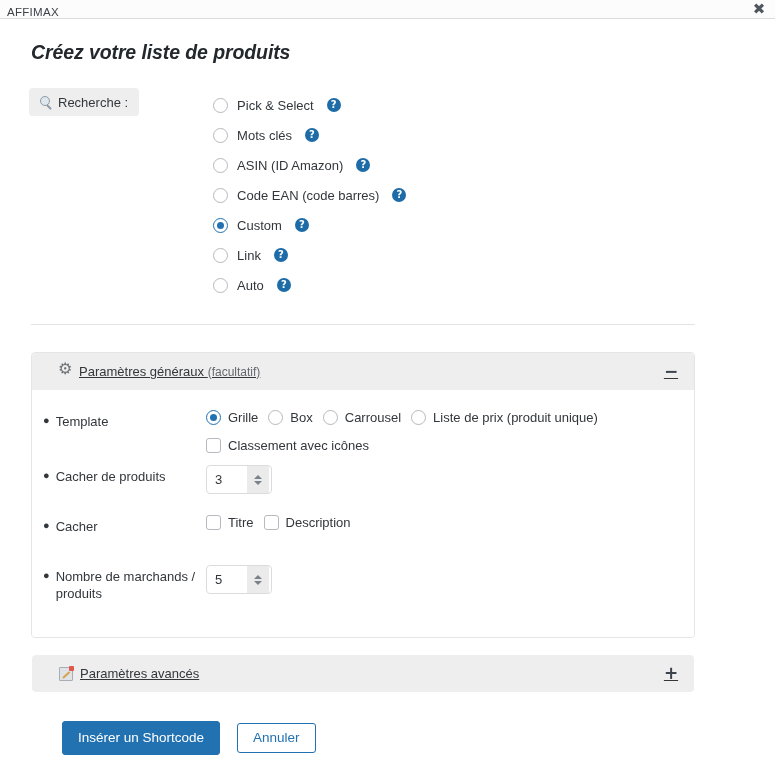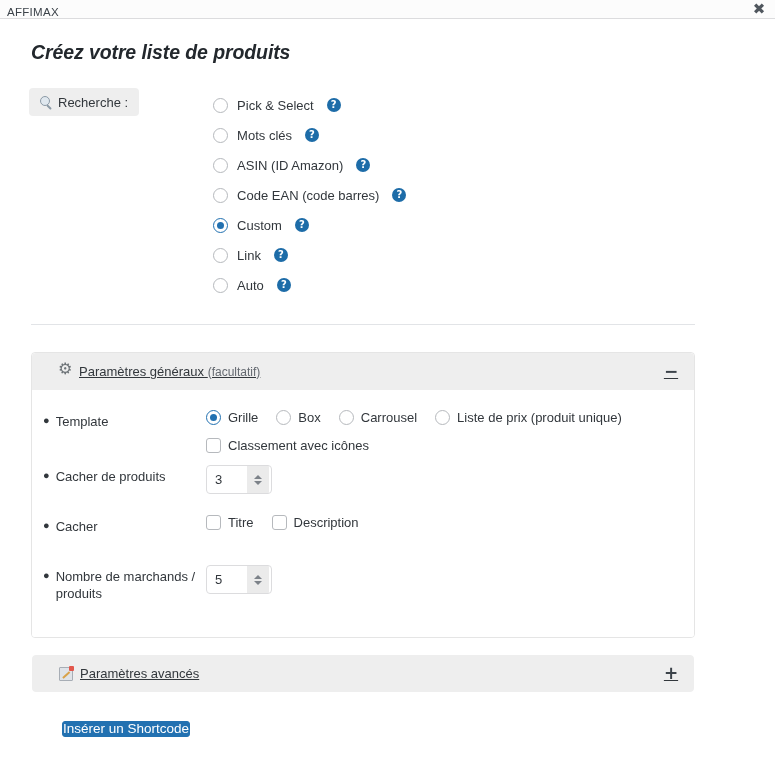--- a/index.html
+++ b/index.html
@@ -292,21 +292,21 @@
   .srow-ctl {
     flex: 1 1 auto;
     display: flex;
     flex-direction: column;
     gap: 13px;
   }
   .inline-group {
     display: flex;
     align-items: center;
     flex-wrap: wrap;
-    gap: 8px;
+    gap: 0;
   }
   .inline-opt {
     display: inline-flex;
     align-items: center;
     gap: 7px;
     margin-right: 10px;
     cursor: pointer;
     font-size: 13px;
     color: #32373c;
     white-space: nowrap;
@@ -373,22 +373,22 @@
     line-height: 1;
     font-family: "Liberation Sans", sans-serif;
     display: inline-flex;
     align-items: center;
     justify-content: center;
   }
   .btn-primary {
     background: #2271b1;
     border: 1px solid #2271b1;
     color: #fff;
-    height: 16px;
-    padding: 0 0;
+    height: 34px;
+    padding: 0 15px;
   }
   .btn-secondary {
     background: #fff;
     border: 1px solid #2271b1;
     color: #2271b1;
     height: 30px;
     padding: 0 15px;
   }
 </style>
 </head>
@@ -563,15 +563,16 @@
       <div class="panel-header-left">
         <span class="memo"></span>
         <span class="panel-title">Paramètres avancés</span>
       </div>
       <span class="toggle-icon">+</span>
     </div>
   </div>
 
   <div class="footer">
     <button class="btn btn-primary">Insérer un Shortcode</button>
+    <button class="btn btn-secondary">Annuler</button>
   </div>
 
 </div>
 
 </body></html>

